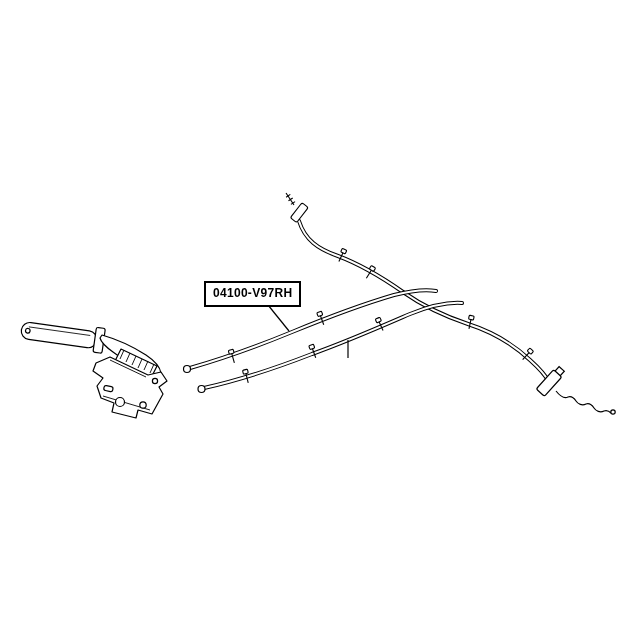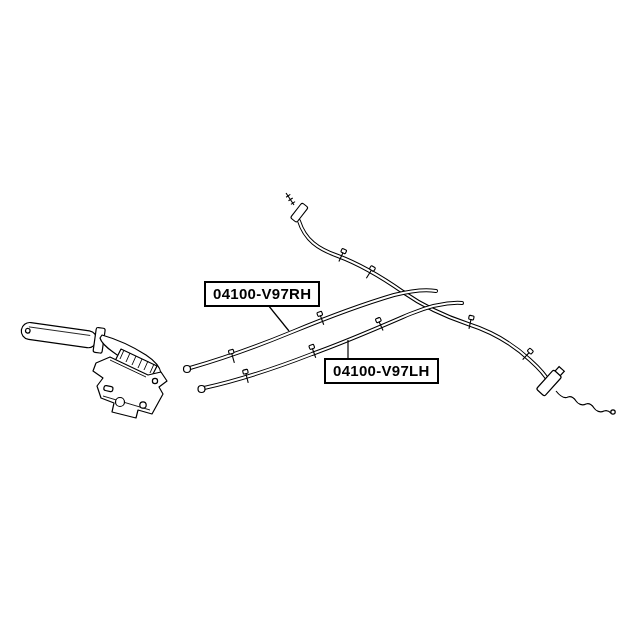--- a/index.html
+++ b/index.html
@@ -19,21 +19,21 @@
     position: absolute;
     left: 0;
     top: 0;
   }
   .part-label {
     position: absolute;
     border: 2px solid #000000;
     background: #ffffff;
     color: #000000;
     font-family: "Liberation Sans", sans-serif;
-    font-size: 15px;
+    font-size: 12px;
     font-weight: 700;
     letter-spacing: 0.3px;
     padding: 1px 7px 2px 7px;
     white-space: nowrap;
     line-height: 19px;
   }
   .label-rh { left: 204px; top: 281px; }
   .label-lh { left: 324px; top: 358px; }
 </style>
 </head>
@@ -155,15 +155,14 @@
 
     <g stroke="#000" stroke-width="1.2">
       <line x1="268" y1="305" x2="289" y2="331"></line>
       <line x1="348" y1="358" x2="348" y2="340"></line>
     </g>
 
   </svg>
 
   <div class="part-label label-rh">04100-V97RH</div>
 
-  <div class="part-label label-lh">04100-V97LH</div>
 
 </div>
 
 </body></html>

